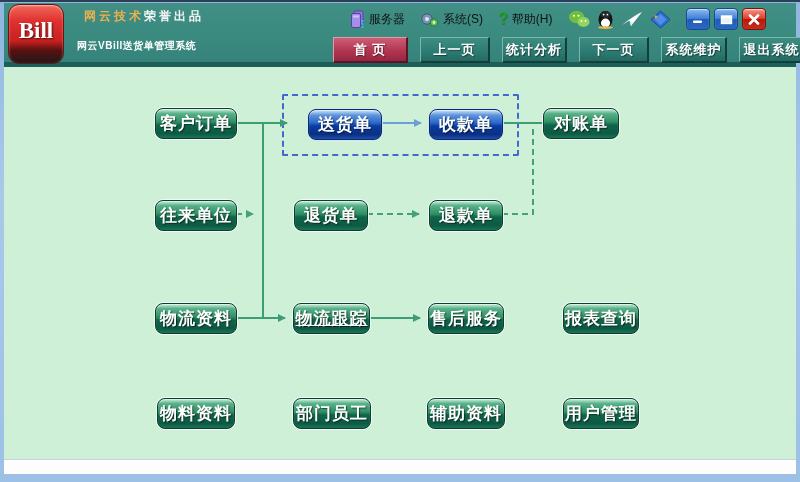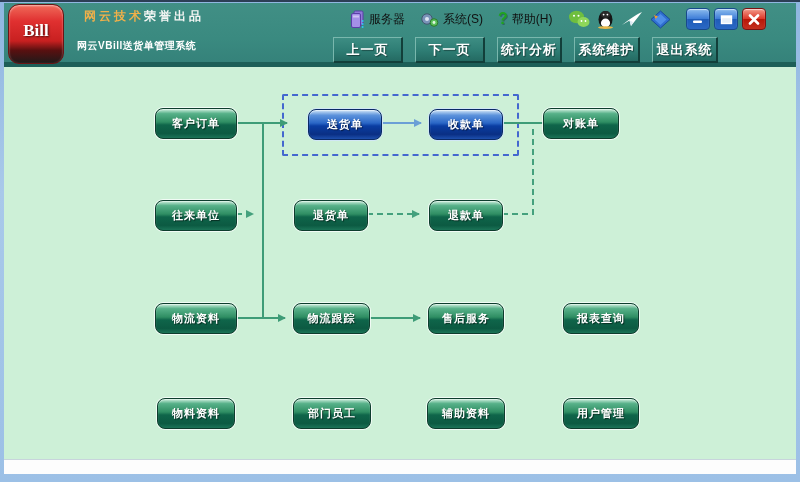--- a/index.html
+++ b/index.html
@@ -12,21 +12,21 @@
   .frame-topline{position:absolute;left:0;top:0;width:800px;height:2px;background:#2c3e55;}
   .titlebar{position:absolute;left:4px;top:3px;width:792px;height:59px;background:linear-gradient(180deg,#418f85 0%,#3a8a80 60%,#35827a 100%);border-bottom:1px solid #2a6f67;}
   .separator{position:absolute;left:4px;top:62px;width:792px;height:5px;background:#1d5f58;}
   .content{position:absolute;left:4px;top:67px;width:792px;height:392px;background:#cdf0d7;}
   .statusbar{position:absolute;left:4px;top:459px;width:792px;height:14px;background:#fdfdfd;border-top:1px solid #c8d4dc;}
   
   .logo{position:absolute;left:8px;top:4px;width:54px;height:58px;border-radius:11px;
     background:linear-gradient(180deg,#f06a5a 0%,#e03030 28%,#c82020 62%,#5a1010 78%,#201a1a 100%);
     border:1px solid #6a1515;box-shadow:inset 0 1px 2px rgba(255,255,255,.55);
     display:flex;align-items:center;justify-content:center;}
-  .logo span{font-family:"Liberation Serif","DejaVu Serif",serif;font-weight:bold;font-size:17px;color:#fff;margin-top:-6px;text-shadow:1px 1px 2px rgba(0,0,0,.6);}
+  .logo span{font-family:"Liberation Serif","DejaVu Serif",serif;font-weight:bold;font-size:23px;color:#fff;margin-top:-6px;text-shadow:1px 1px 2px rgba(0,0,0,.6);}
   
   .brand{position:absolute;left:84px;top:8px;font-size:12px;font-weight:bold;letter-spacing:3px;white-space:nowrap;}
   .brand .hl{color:#f0b04a;}
   .brand .rest{color:#f4f6f4;}
   .apptitle{position:absolute;left:77px;top:39px;font-size:10px;font-weight:bold;color:#ffffff;letter-spacing:.5px;}
   
   .menubar{position:absolute;left:346px;top:7px;height:24px;display:flex;gap:9px;}
   .menu-item{display:flex;align-items:center;gap:4px;padding:1px 3px;cursor:default;}
   .menu-item .lbl{font-size:12px;color:#101010;}
   .icon{display:inline-flex;align-items:center;justify-content:center;}
@@ -42,21 +42,21 @@
     font-size:13px;font-weight:bold;color:#fff;letter-spacing:1px;cursor:default;
     background:linear-gradient(180deg,#3d8d83 0%,#2e7d74 55%,#246a62 100%);
     border-top:1px solid #79b7ad;border-left:1px solid #79b7ad;
     border-right:2px solid #123f3a;border-bottom:2px solid #123f3a;
     text-shadow:1px 1px 1px rgba(0,0,0,.45);}
   .navbtn.active{background:linear-gradient(180deg,#cc5e74 0%,#b23552 55%,#96263f 100%);
     border-top:1px solid #e49aa6;border-left:1px solid #e49aa6;
     border-right:2px solid #5c1426;border-bottom:2px solid #5c1426;}
   
   .node{position:absolute;height:29px;border-radius:8px;display:flex;align-items:center;justify-content:center;
-    font-size:11px;font-weight:bold;color:#fff;letter-spacing:1px;z-index:3;cursor:default;
+    font-size:17px;font-weight:bold;color:#fff;letter-spacing:1px;z-index:3;cursor:default;
     text-shadow:1px 1px 1px rgba(0,0,0,.55);}
   .node.green{
     background:linear-gradient(180deg,#cdeedd 0%,#57b189 16%,#2f8e63 45%,#0f654a 55%,#0c5a42 84%,#1b7457 100%);
     border:1px solid #0d3d2d;box-shadow:0 0 0 1px rgba(245,252,248,.9),inset 0 1px 1px rgba(255,255,255,.45);}
   .node.blue{
     background:linear-gradient(180deg,#d3e7f8 0%,#5d93dc 18%,#2a66c6 45%,#0a3da2 55%,#0a2f84 84%,#1d4fae 100%);
     border:1px solid #0a2a66;box-shadow:0 0 0 1px rgba(210,230,250,.9),inset 0 1px 1px rgba(255,255,255,.5);}
   .group-box{position:absolute;left:282px;top:94px;width:233px;height:58px;border:2px dashed #4468cf;border-radius:2px;z-index:1;}
   .flow-svg{position:absolute;left:0;top:0;z-index:2;pointer-events:none;}
   .flow-svg .lg{stroke:#3e9c77;stroke-width:2;fill:none;}
@@ -160,23 +160,24 @@
     </span>
     <span class="wbtn close">
       <svg width="12" height="11" viewBox="0 0 12 11">
           <path d="M2,1.5 L10,9.5 M10,1.5 L2,9.5" stroke="#ffffff" stroke-width="2.6" stroke-linecap="round"></path>
         </svg>
     </span>
   </div>
 </div>
 
 <div class="nav">
+  <div class="navbtn active" style="width:72px;">首 页</div>
   <div class="navbtn" style="width:67px;">上一页</div>
+  <div class="navbtn" style="width:62px;">统计分析</div>
   <div class="navbtn" style="width:67px;">下一页</div>
-  <div class="navbtn" style="width:62px;">统计分析</div>
   <div class="navbtn" style="width:63px;text-align:center;">系统维护</div>
   <div class="navbtn" style="width:63px;">退出系统</div>
 </div>
 
 <div class="group-box"></div>
 
 <svg class="flow-svg" width="800" height="482">
   <defs>
     <marker id="mg" markerWidth="9" markerHeight="9" refX="7" refY="4" orient="auto" markerUnits="userSpaceOnUse">
       <path d="M0,0 L8,4 L0,8 Z" fill="#3e9c77"></path>
@@ -202,20 +203,20 @@
 <div class="node green" style="left:155px;top:108px;width:80px;">客户订单</div>
 <div class="node blue" style="left:308px;top:109px;width:72px;">送货单</div>
 <div class="node blue" style="left:429px;top:109px;width:72px;">收款单</div>
 <div class="node green" style="left:543px;top:108px;width:74px;">对账单</div>
 
 <div class="node green" style="left:155px;top:200px;width:80px;">往来单位</div>
 <div class="node green" style="left:294px;top:200px;width:72px;">退货单</div>
 <div class="node green" style="left:429px;top:200px;width:72px;">退款单</div>
 
 <div class="node green" style="left:155px;top:303px;width:80px;">物流资料</div>
-<div class="node green" style="left:293px;top:303px;width:75px;">物流跟踪</div>
+<div class="node green" style="left:293px;top:303px;width:75px;text-decoration:underline;">物流跟踪</div>
 <div class="node green" style="left:428px;top:303px;width:74px;">售后服务</div>
 <div class="node green" style="left:563px;top:303px;width:74px;">报表查询</div>
 
 <div class="node green" style="left:157px;top:398px;width:76px;">物料资料</div>
 <div class="node green" style="left:293px;top:398px;width:76px;">部门员工</div>
 <div class="node green" style="left:427px;top:398px;width:76px;">辅助资料</div>
 <div class="node green" style="left:563px;top:398px;width:74px;">用户管理</div>
 
 </body></html>

